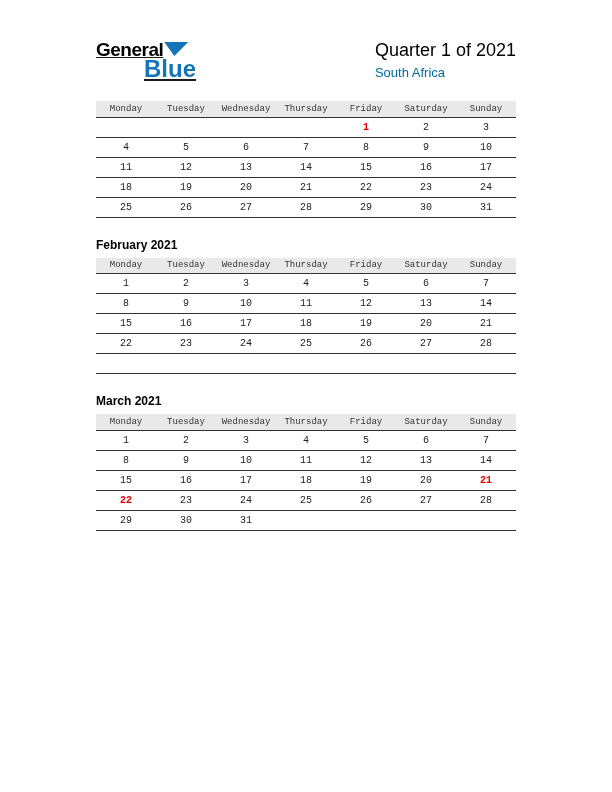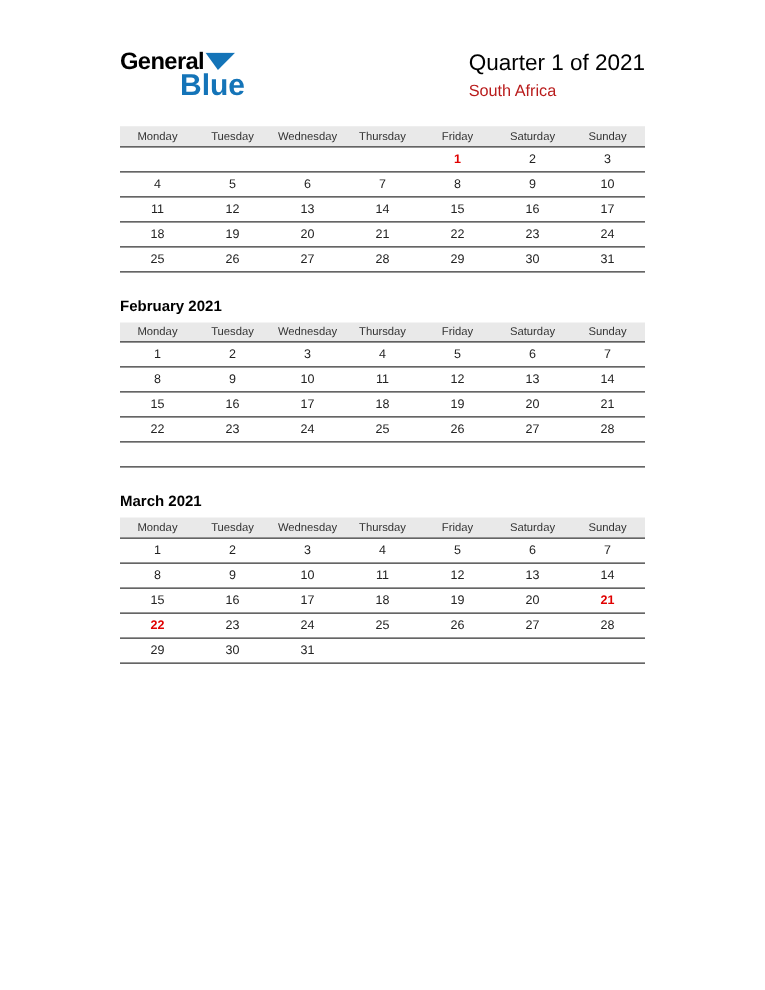--- a/index.html
+++ b/index.html
@@ -11,43 +11,43 @@
   }
   .page {
     position: relative;
     width: 612px; height: 792px;
     padding: 40px 96px 0 96px;
     background: #fff;
     overflow: hidden;
   }
   
   .header { display: flex; justify-content: space-between; align-items: flex-start; }
-  .logo { line-height: 1; }
+  .logo { line-height: 1; text-decoration: underline; }
   .logo-row { display: flex; align-items: flex-start; }
   .logo-general { font-size: 19px; font-weight: 700; color: #000; letter-spacing: -0.5px; }
   .logo-triangle {
     display: inline-block;
     width: 24px; height: 14px;
     background: var(--logo-blue, #1474b8);
     clip-path: polygon(0 0, 100% 0, 42% 100%);
     margin-left: 1px; margin-top: 2px;
   }
   .logo-blue {
     font-size: 24px; font-weight: 700;
     color: var(--logo-blue, #1474b8);
     margin-left: 48px; margin-top: -2px;
   }
   .title-block { text-align: left; }
   .page-title { font-size: 18px; font-weight: 400; color: #000; }
-  .page-subtitle { font-size: 13px; font-weight: 400; color: #b91c1c; margin-top: 4px; }
+  .page-subtitle { font-size: 13px; font-weight: 400; color: #0369a1; margin-top: 4px; }
 
   
   .month-section { margin-top: 20px; }
   .month-title { font-size: 12px; font-weight: 700; color: #000; margin-bottom: 6px; line-height: 14px; }
-  table.cal-table { width: 100%; border-collapse: collapse; table-layout: fixed; }
+  table.cal-table { width: 100%; border-collapse: collapse; table-layout: fixed; font-family: Liberation Mono, monospace; }
   table.cal-table thead th {
     background: var(--header-gray, #e9e9e9);
     font-weight: 400; font-size: 9px; color: #333;
     height: 16px; text-align: center;
     border-bottom: 1px solid #333;
   }
   table.cal-table tbody td {
     font-size: 10px; color: #222;
     text-align: center; vertical-align: middle;
     height: 20px;

